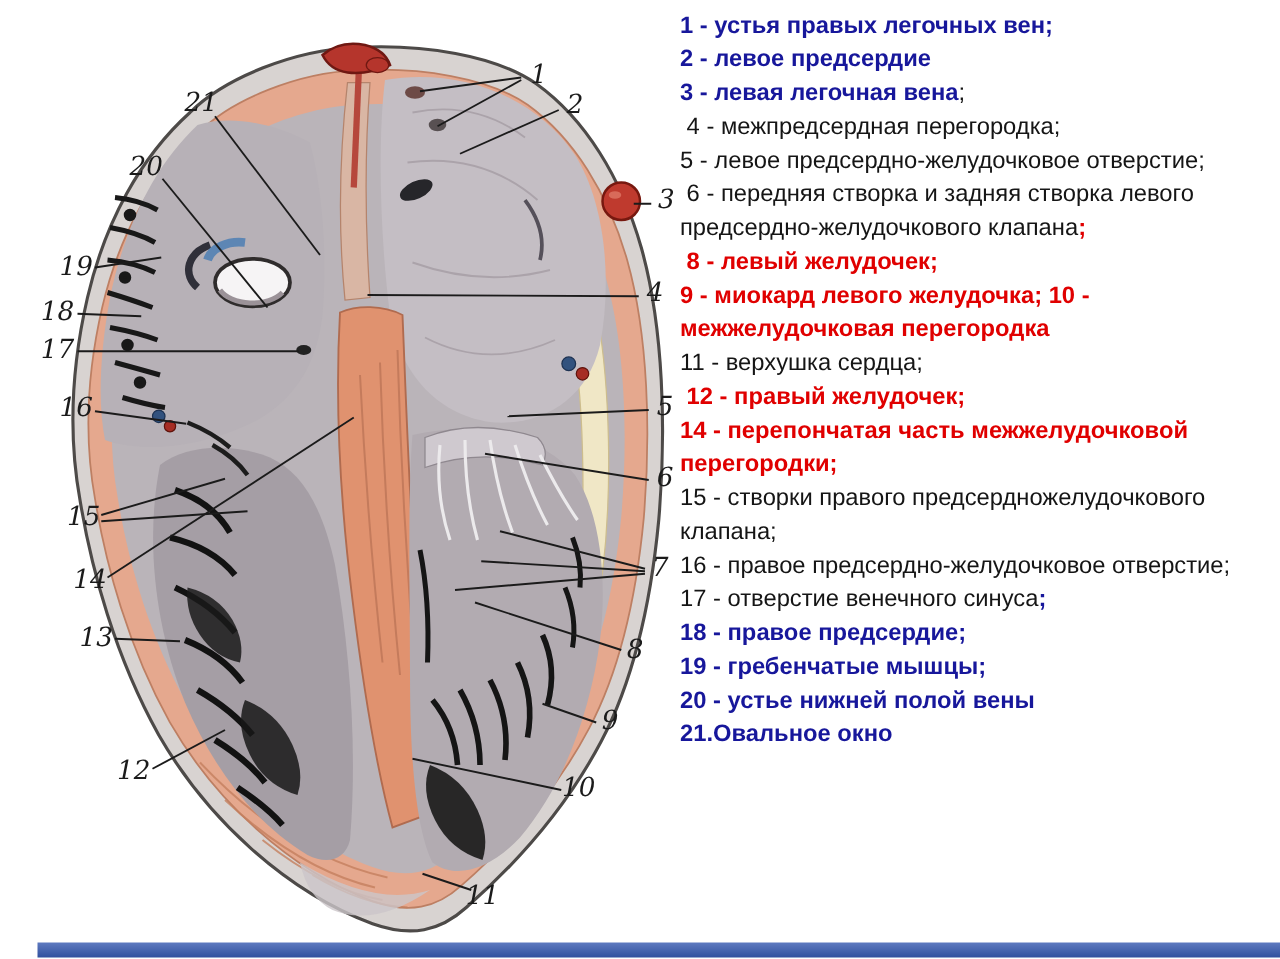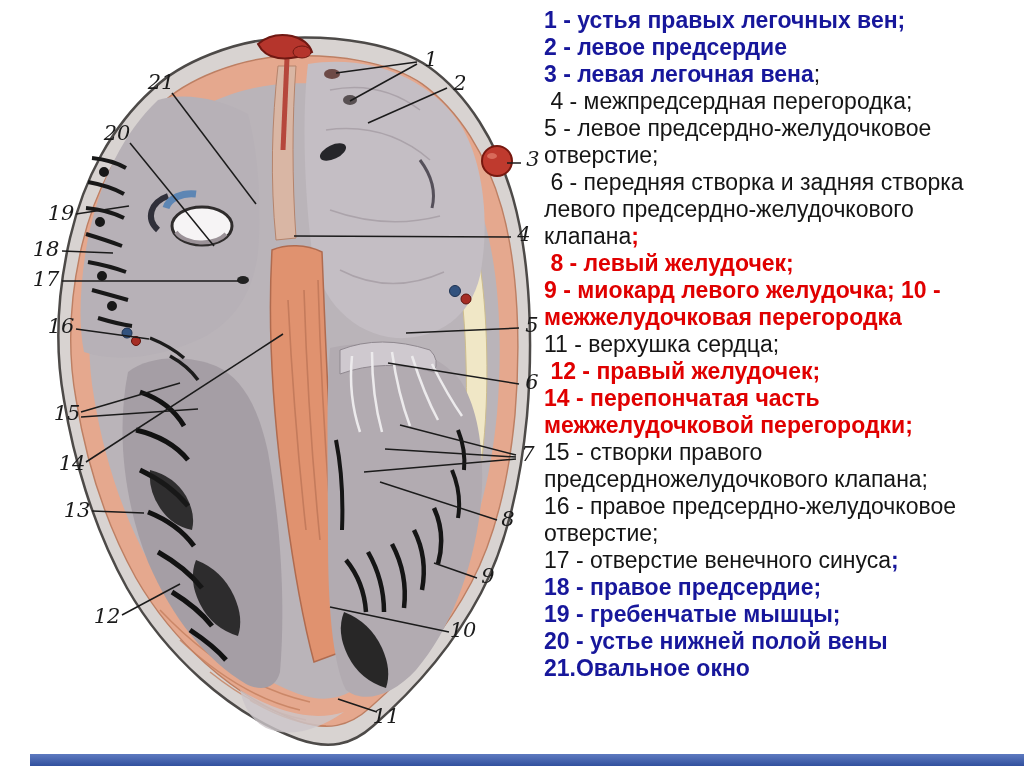--- a/index.html
+++ b/index.html
@@ -4,21 +4,21 @@
 <style>
   html,body{margin:0;padding:0}
   body{
     width:1024px;height:767px;position:relative;overflow:hidden;
     background:#ffffff;
     font-family:"Liberation Sans", sans-serif;
   }
   .figure{position:absolute;left:0;top:0}
   .legend{
     position:absolute;left:544px;top:7px;width:452px;
-    font-size:23px;line-height:27px;color:#151515;
+    font-size:19px;line-height:27px;color:#151515;
     white-space:pre-wrap;
   }
   .legend-item{margin:0}
   .fig-num{
     font-family:"DejaVu Serif", serif;
     font-style:italic;font-size:21px;fill:#1b1b1b;text-anchor:middle;
   }
   .leader{stroke:#1b1b1b;stroke-width:1.5;fill:none}
   .bottom-bar{
     position:absolute;left:30px;right:0;bottom:1px;height:12px;

